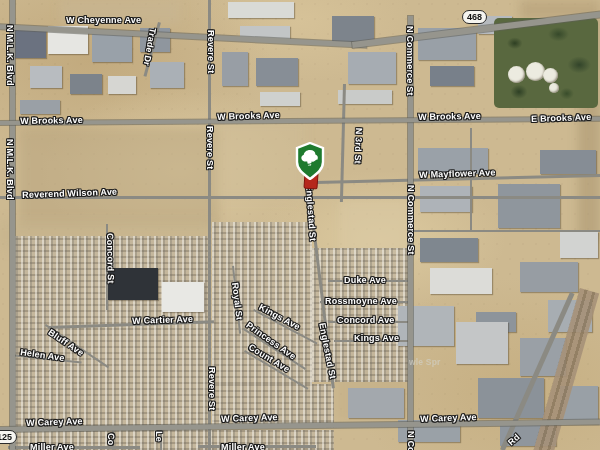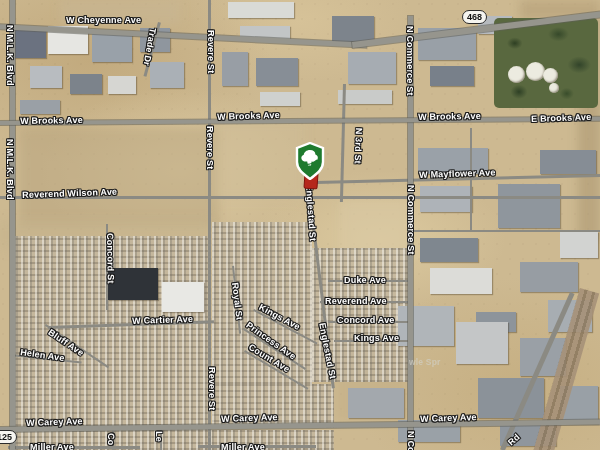--- a/index.html
+++ b/index.html
@@ -173,21 +173,21 @@
       <span class="lbl" style="left: 217px; top: 112px; transform: rotate(-2deg);">W Brooks Ave</span>
       <span class="lbl" style="left: 418px; top: 112px; transform: rotate(-1deg);">W Brooks Ave</span>
       <span class="lbl" style="left: 531px; top: 114px; transform: rotate(-2deg);">E Brooks Ave</span>
       <span class="lbl" style="left: 419px; top: 170px; transform: rotate(-2deg);">W Mayflower Ave</span>
       <span class="lbl" style="left: 22px; top: 190px; transform: rotate(-2deg);">Reverend Wilson Ave</span>
       <span class="lbl" style="left: 314px; top: 184px; transform: rotate(86deg);">Englestad St</span>
       <span class="lbl" style="left: 327px; top: 322px; transform: rotate(79deg);">Englestad St</span>
       <span class="lbl" style="left: 115px; top: 233px; transform: rotate(89deg);">Concord St</span>
       <span class="lbl" style="left: 240px; top: 282px; transform: rotate(83deg);">Royal St</span>
       <span class="lbl" style="left: 344px; top: 275px;">Duke Ave</span>
-      <span class="lbl" style="left: 325px; top: 296px;">Reverend Ave</span>
+      <span class="lbl" style="left: 325px; top: 296px;">Rossmoyne Ave</span>
       <span class="lbl" style="left: 337px; top: 315px;">Concord Ave</span>
       <span class="lbl" style="left: 354px; top: 333px;">Kings Ave</span>
       <span class="lbl" style="left: 262px; top: 302px; transform: rotate(28deg);">Kings Ave</span>
       <span class="lbl" style="left: 250px; top: 320px; transform: rotate(35deg);">Princess Ave</span>
       <span class="lbl" style="left: 252px; top: 342px; transform: rotate(31deg);">Count Ave</span>
       <span class="lbl" style="left: 132px; top: 316px; transform: rotate(-2deg);">W Cartier Ave</span>
       <span class="lbl" style="left: 52px; top: 327px; transform: rotate(34deg);">Bluff Ave</span>
       <span class="lbl" style="left: 21px; top: 347px; transform: rotate(8deg);">Helen Ave</span>
       <span class="lbl" style="left: 26px; top: 418px; transform: rotate(-2deg);">W Carey Ave</span>
       <span class="lbl" style="left: 221px; top: 414px; transform: rotate(-2deg);">W Carey Ave</span>

